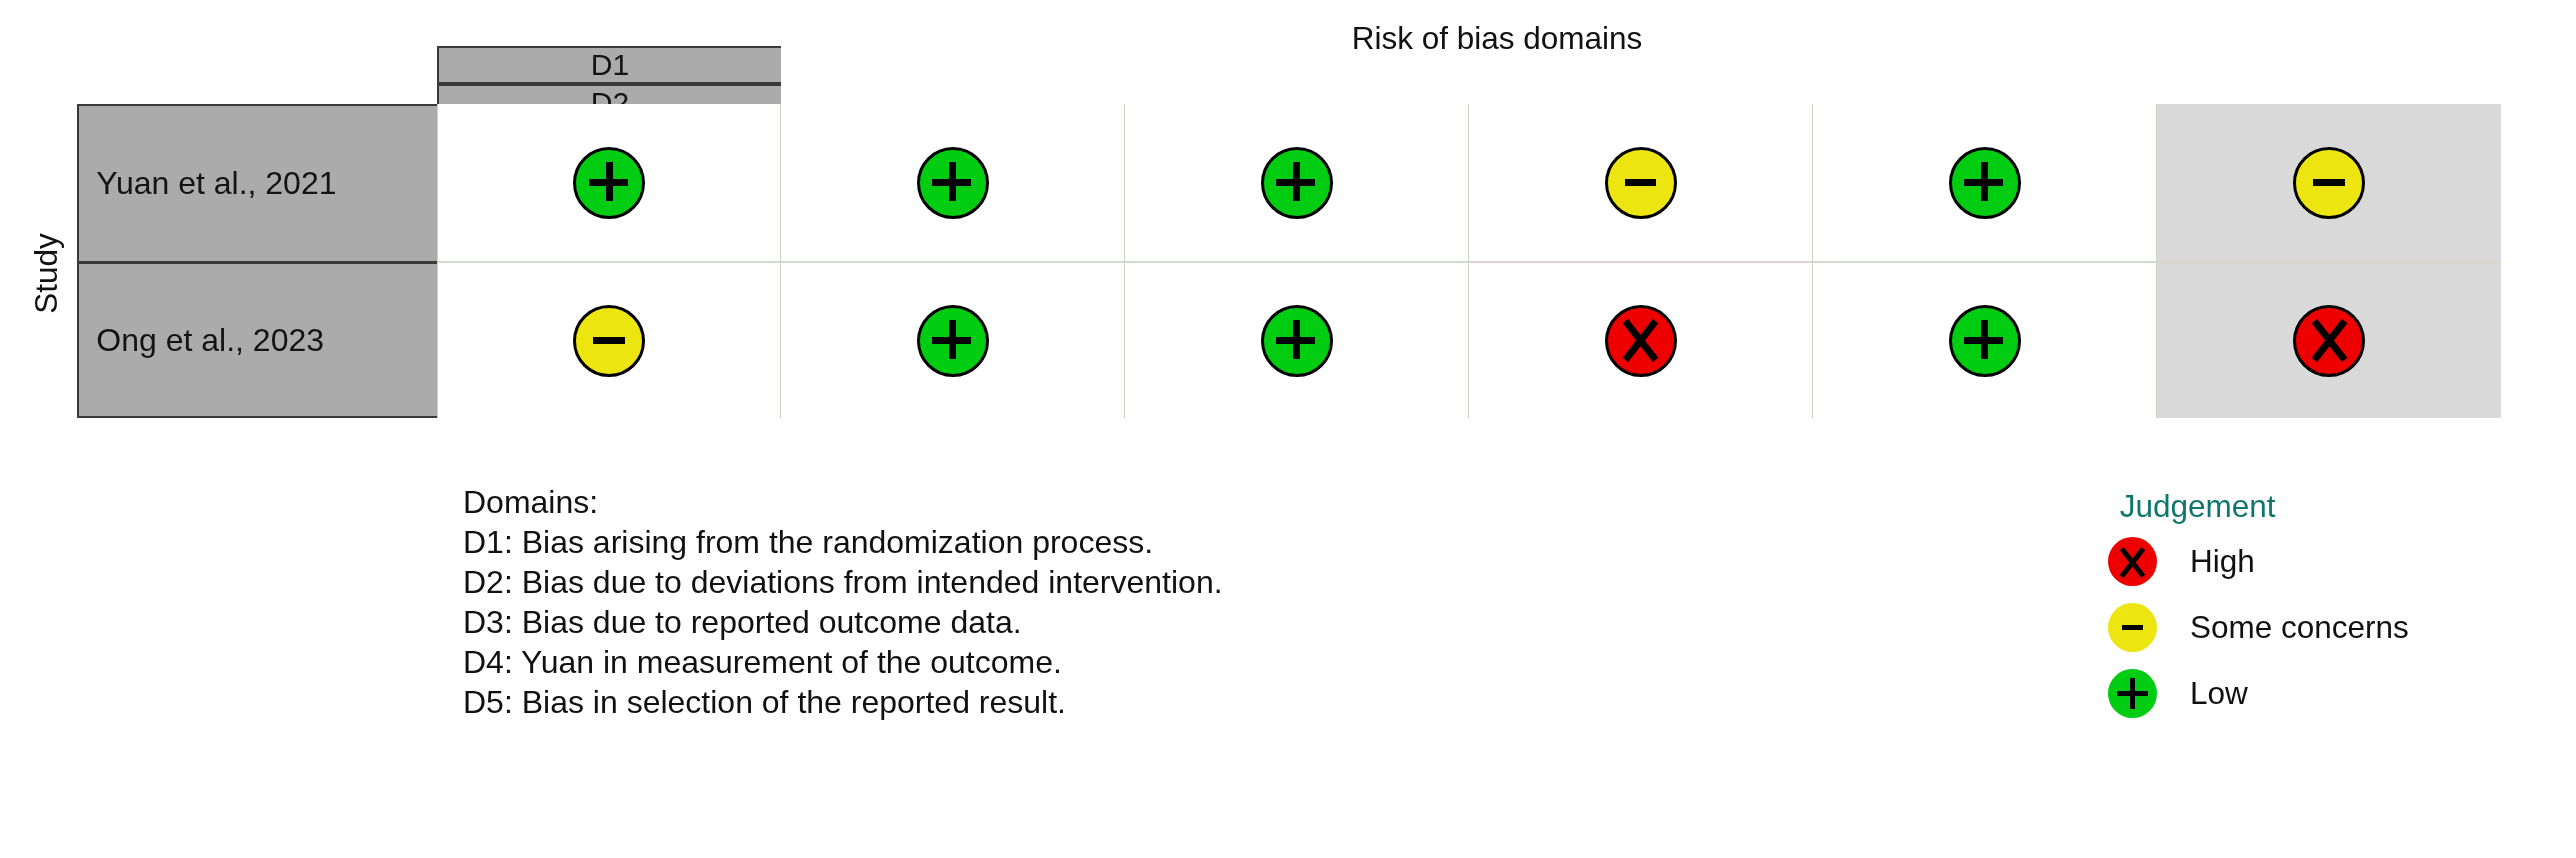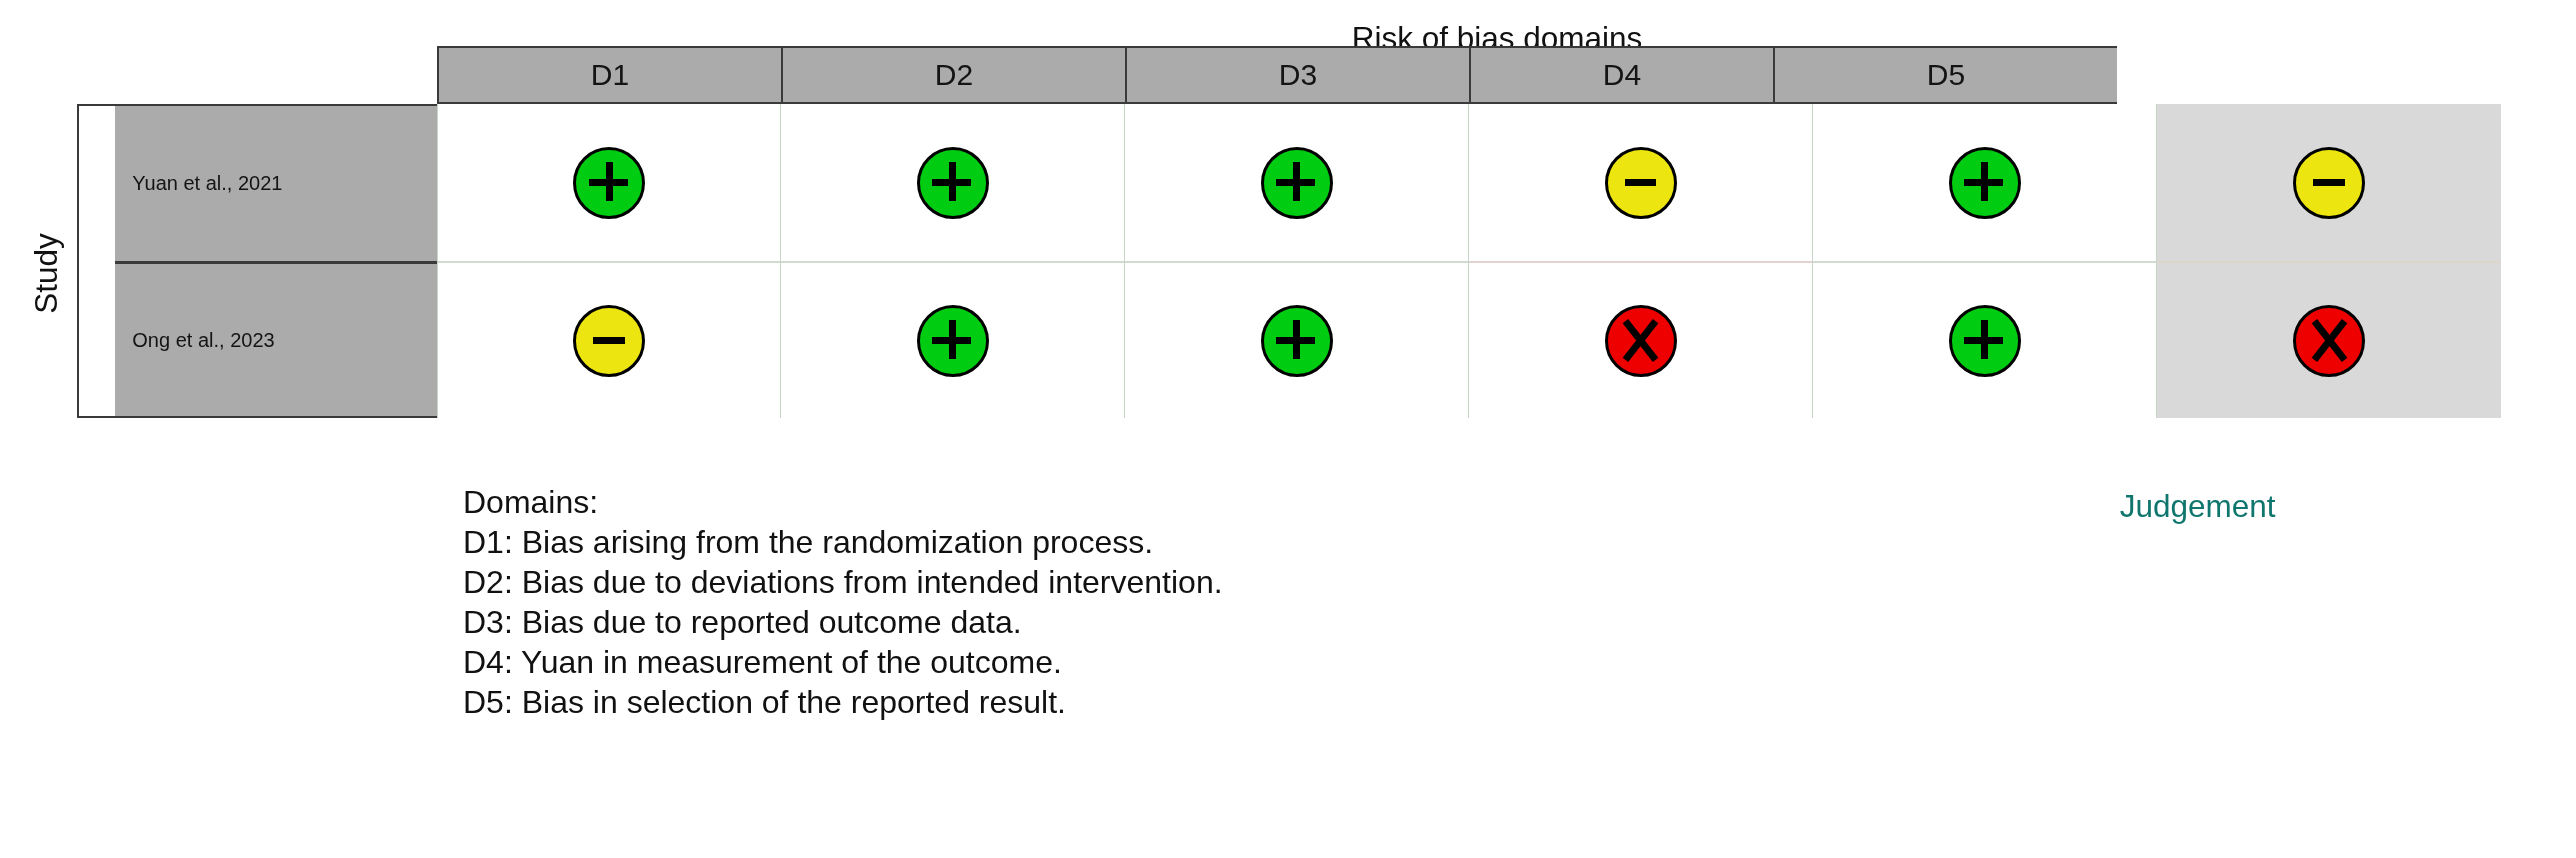--- a/index.html
+++ b/index.html
@@ -54,20 +54,21 @@
     height: 429px;
   }
 
   
   #header-row {
     position: absolute;
     left: 360px;
     top: 0px;
     height: 58px;
     display: flex;
+    flex-direction: column;
   }
   .header-cell {
     height: 58px;
     box-sizing: border-box;
     background: #ababab;
     border: 2.4px solid #3a3a3a;
     border-right-width: 0;
     display: flex;
     align-items: center;
     justify-content: center;
@@ -89,24 +90,23 @@
     display: flex;
     flex-direction: column;
   }
   .study-cell {
     flex: 1 1 50%;
     background: #ababab;
     box-sizing: border-box;
     display: flex;
     align-items: center;
     padding-left: 17.3px;
-    font-size: 20px;
+    font-size: 32px;
     color: #141414;
     white-space: nowrap;
-    margin-left: 36px;
   }
   .study-cell.sep { border-top: 3.9px solid #3a3a3a; }
 
   
   #body-grid {
     position: absolute;
     left: 360px;
     top: 58px;
     height: 314px;
     display: flex;
@@ -340,14 +340,28 @@
     <span class="dom-line">Domains:</span>
     <span class="dom-line">D1: Bias arising from the randomization process.</span>
     <span class="dom-line">D2: Bias due to deviations from intended intervention.</span>
     <span class="dom-line">D3: Bias due to reported outcome data.</span>
     <span class="dom-line">D4: Yuan in measurement of the outcome.</span>
     <span class="dom-line">D5: Bias in selection of the reported result.</span>
   </div>
 
 <div id="legend">
   <div id="legend-title">Judgement</div>
+  <div id="legend-items">
+      <div class="legend-row">
+        <span class="legend-swatch high"></span>
+        <span class="legend-label">High</span>
+      </div>
+      <div class="legend-row">
+        <span class="legend-swatch some"></span>
+        <span class="legend-label">Some concerns</span>
+      </div>
+      <div class="legend-row">
+        <span class="legend-swatch low"></span>
+        <span class="legend-label">Low</span>
+      </div>
+    </div>
 </div>
 
 
 </body></html>

